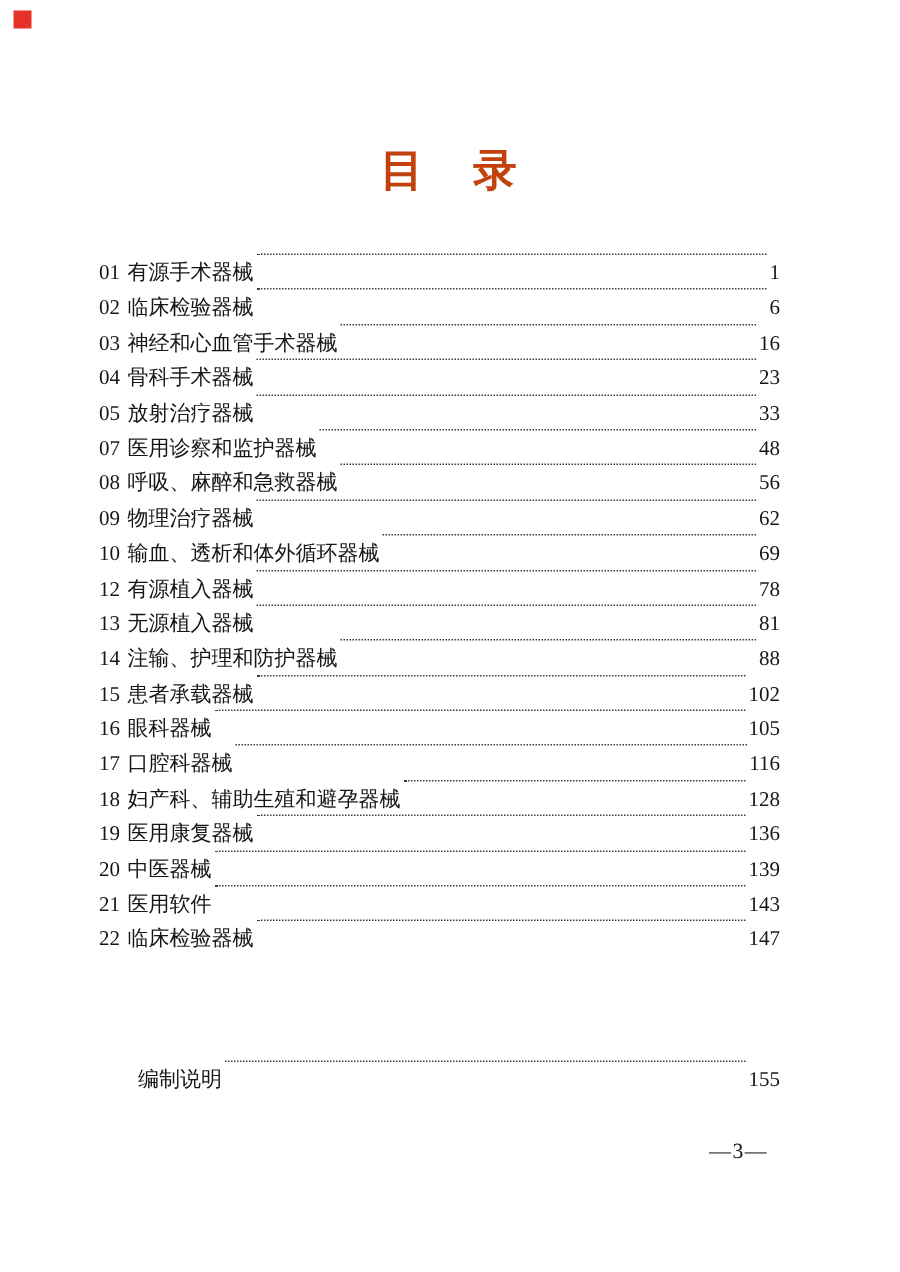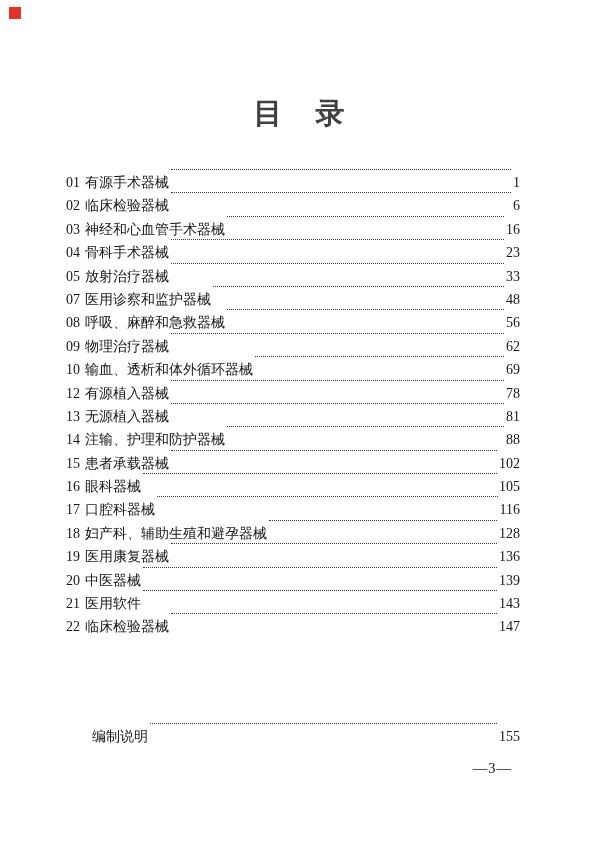--- a/index.html
+++ b/index.html
@@ -25,21 +25,21 @@
   }
   .doc-title {
     position: absolute;
     top: 94px;
     left: 0;
     right: 0;
     text-align: center;
     font-size: 29px;
     font-weight: bold;
     letter-spacing: 2px;
-    color: #404040;
+    color: #c2410c;
   }
   .toc {
     position: absolute;
     left: 66px;
     right: 80px;
     top: 171px;
   }
   .toc-row {
     display: flex;
     align-items: flex-start;
@@ -57,21 +57,21 @@
     border-bottom: 1.6px dotted #3c3c3c;
     position: relative;
     top: -2px;
     min-width: 10px;
   }
   .toc-row .pg {
     font-size: 14px;
   }
   .appendix-row {
     margin-left: 26px;
-    margin-top: 39px;
+    margin-top: 23px;
   }
   .footer-pageno {
     position: absolute;
     top: 760px;
     right: 88px;
     font-size: 14.5px;
     letter-spacing: 1px;
     color: #161616;
   }
 </style>

